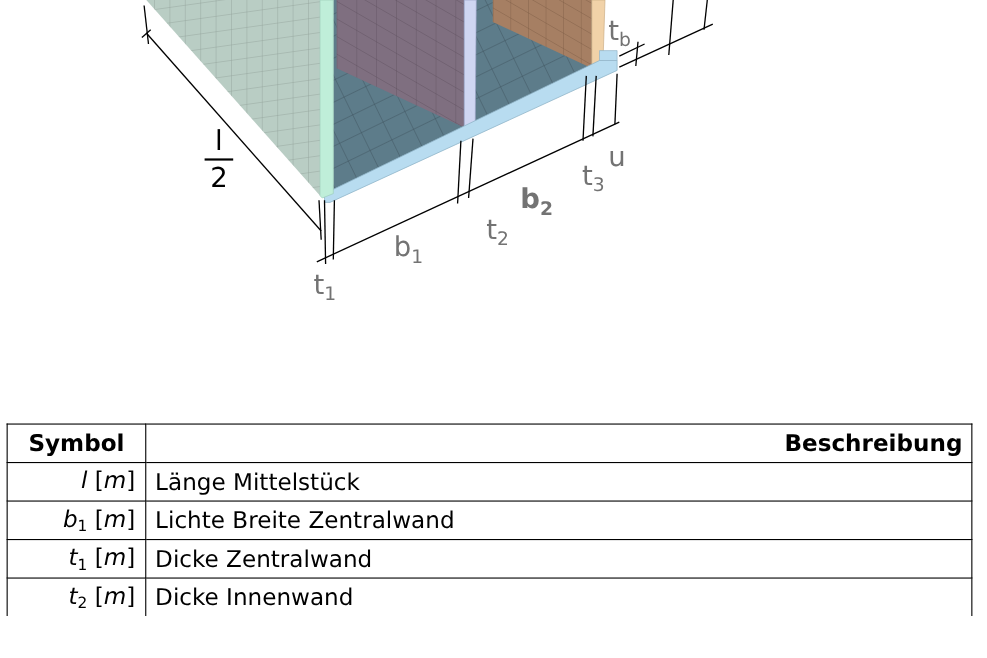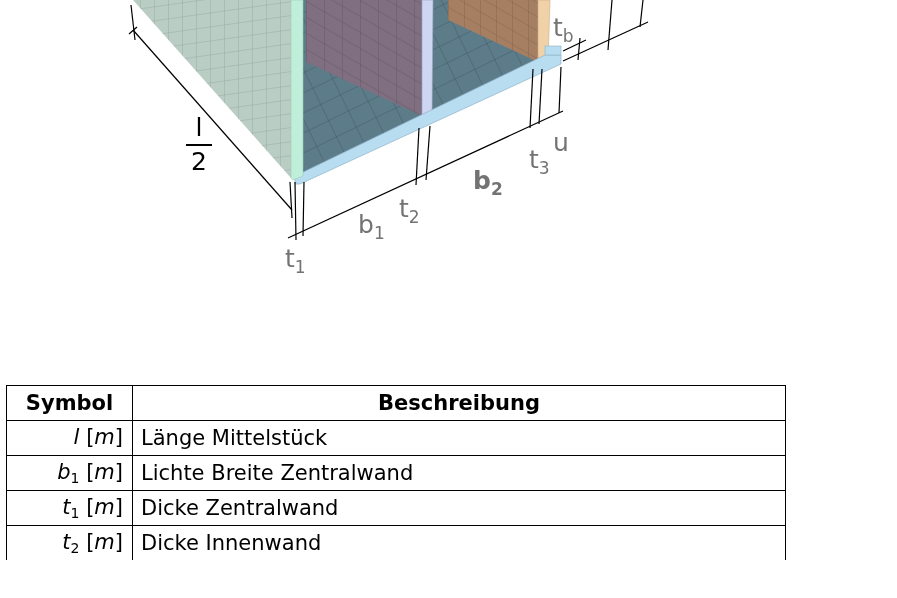--- a/index.html
+++ b/index.html
@@ -5,24 +5,24 @@
   html,body{margin:0;padding:0;background:#ffffff;}
   body{width:897px;height:598px;overflow:hidden;position:relative;font-family:"DejaVu Sans","Liberation Sans",sans-serif;color:#000;}
   #figure{position:absolute;left:0;top:0;width:897px;height:300px;}
   #figure svg{position:absolute;left:0;top:0;}
   .lbl{position:absolute;font-family:"DejaVu Sans",sans-serif;font-size:25px;line-height:1;color:#737373;white-space:nowrap;}
   .lbl sub{font-size:17px;vertical-align:-6px;line-height:0;}
   .frac{position:absolute;left:184px;top:114px;width:30px;text-align:center;font-size:25px;font-family:"DejaVu Sans",sans-serif;}
   .frac .num{display:block;height:28px;line-height:28px;}
   .frac .bar{display:block;height:1.5px;background:#000;margin:2px 2px;}
   .frac .den{display:block;height:28px;line-height:28px;}
-  #param-table{position:absolute;left:6px;top:385px;width:780px;border-collapse:collapse;font-family:"DejaVu Sans","Liberation Sans",sans-serif;font-size:21px;}
+  #param-table{position:absolute;left:6px;top:385px;width:878px;border-collapse:collapse;font-family:"DejaVu Sans","Liberation Sans",sans-serif;font-size:21px;}
   #param-table th,#param-table td{border:1px solid #000;height:34px;padding:0 8px;}
   #param-table tr:last-child td{border-bottom:none;}
-  #param-table th{font-weight:bold;text-align:center;}
+  #param-table th{font-weight:bold;text-align:right;}
   #param-table th.sym,#param-table td.sym{width:108px;text-align:right;padding-right:9px;}
   #param-table td.sym{font-style:normal;}
   .it{font-style:italic;}
   .sub{font-size:14px;vertical-align:-4px;font-style:normal;}
 </style>
 </head>
 <body>
 
 <div id="figure">
   <svg width="897" height="300" viewBox="0 0 897 300">
@@ -91,21 +91,21 @@
     </g>
   </svg>
 
   <div class="frac">
     <span class="num">l</span>
     <span class="bar"></span>
     <span class="den">2</span>
   </div>
   <div class="lbl" style="left:285px;top:246px;"><span>t</span><sub>1</sub></div>
   <div class="lbl" style="left:358px;top:212px;"><span>b</span><sub>1</sub></div>
-  <div class="lbl" style="left:399px;top:196px;"><span>t</span><sub>2</sub></div>
+  <div class="lbl" style="left:442px;top:196px;"><span>t</span><sub>2</sub></div>
   <div class="lbl" style="left:473px;top:168px;font-weight:bold;"><span>b</span><sub>2</sub></div>
   <div class="lbl" style="left:529px;top:147px;"><span>t</span><sub>3</sub></div>
   <div class="lbl" style="left:553px;top:130px;">u</div>
   <div class="lbl" style="left:553px;top:15px;"><span>t</span><sub>b</sub></div>
 </div>
 
 <table id="param-table">
   <tbody>
       <tr>
     <th class="sym" style="text-align:center;padding:0 6px;">Symbol</th>

